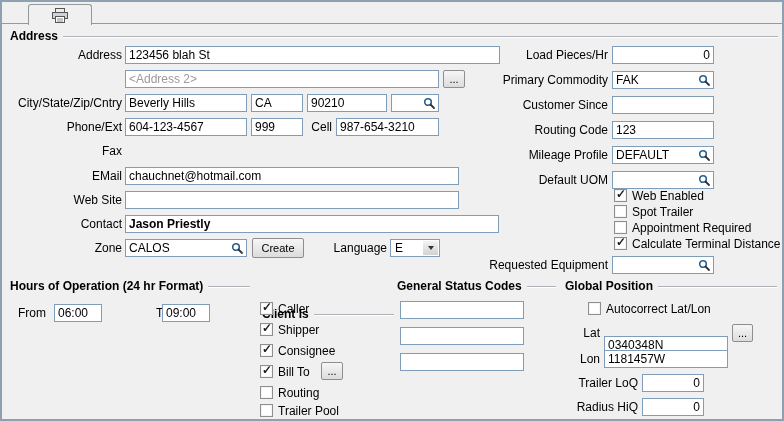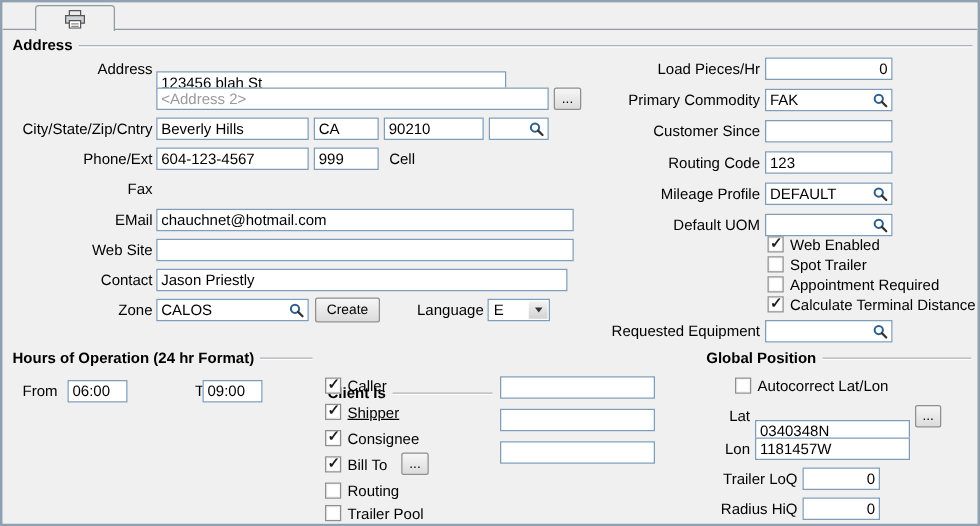--- a/index.html
+++ b/index.html
@@ -55,52 +55,53 @@
       </svg>
     </span>
   </div>
 
   <div class="sec" style="left:8px; top:27px; width:768px;">
     <span class="t">Address</span>
     <span class="ln"></span>
   </div>
 
   <div class="lbl ra" style="left:4px; top:44px; width:116px;">Address</div>
-  <input class="field" style="left: 123px; top: 55px; width: 280px;" value="123456 blah St">
+  <input class="field" style="left: 123px; top: 44px; width: 375px;" value="123456 blah St">
 
   <input class="field" style="left: 123px; top: 68px; width: 314px;" placeholder="&lt;Address 2&gt;">
   <button class="btn" style="left:441px; top:68px; width:22px; height:18px;">...</button>
 
   <div class="lbl ra" style="left:4px; top:92px; width:116px;">City/State/Zip/Cntry</div>
   <input class="field" style="left: 123px; top: 92px; width: 122px;" value="Beverly Hills">
   <input class="field" style="left: 249px; top: 92px; width: 52px;" value="CA">
   <input class="field" style="left: 305px; top: 92px; width: 80px;" value="90210">
   <input class="field" style="left: 389px; top: 92px; width: 48px;" value="">
   <span class="mag" style="left:421px; top:95px;">
     <svg width="13" height="13" viewBox="0 0 13 13">
         <circle cx="5" cy="5" r="3.3" fill="none" stroke="#2b5f8f" stroke-width="1.6"></circle>
         <line x1="7.5" y1="7.5" x2="11" y2="11" stroke="#333" stroke-width="1.8" stroke-linecap="round"></line>
       </svg>
   </span>
 
   <div class="lbl ra" style="left:4px; top:116px; width:116px;">Phone/Ext</div>
   <input class="field" style="left: 123px; top: 116px; width: 122px;" value="604-123-4567">
   <input class="field" style="left: 249px; top: 116px; width: 52px;" value="999">
   <div class="lbl ra" style="left:302px; top:116px; width:28px;">Cell</div>
+  <input class="field" style="left: 334px; top: 116px; width: 103px;" value="987-654-3210">
 
   <div class="lbl ra" style="left:4px; top:140px; width:116px;">Fax</div>
 
   <div class="lbl ra" style="left:4px; top:165px; width:116px;">EMail</div>
   <input class="field" style="left: 123px; top: 165px; width: 334px;" value="chauchnet@hotmail.com">
 
   <div class="lbl ra" style="left:4px; top:189px; width:116px;">Web Site</div>
   <input class="field" style="left: 123px; top: 189px; width: 334px;" value="">
 
   <div class="lbl ra" style="left:4px; top:213px; width:116px;">Contact</div>
-  <input class="field" style="left: 123px; top: 213px; width: 329px;" value="Jason Priestly">
+  <input class="field" style="left: 123px; top: 213px; width: 374px; font-weight: bold;" value="Jason Priestly">
 
   <div class="lbl ra" style="left:4px; top:237px; width:116px;">Zone</div>
   <input class="field" style="left: 123px; top: 237px; width: 122px;" value="CALOS">
   <span class="mag" style="left:229px; top:240px;">
     <svg width="13" height="13" viewBox="0 0 13 13">
         <circle cx="5" cy="5" r="3.3" fill="none" stroke="#2b5f8f" stroke-width="1.6"></circle>
         <line x1="7.5" y1="7.5" x2="11" y2="11" stroke="#333" stroke-width="1.8" stroke-linecap="round"></line>
       </svg>
   </span>
   <button class="btn" style="left:250px; top:236px; width:52px; height:20px;">Create</button>
@@ -173,31 +174,35 @@
   <div class="lbl" style="left:142px; top:302px;margin-left:12px;">To</div>
   <input class="field" style="left: 160px; top: 302px; width: 48px;" value="09:00">
 
   <div class="sec" style="left:260px; top:277px; width:132px;margin-top:28px;">
     <span class="t">Client Is</span>
     <span class="ln"></span>
   </div>
   <span class="cb on" style="left:258px; top:300px;"></span>
   <span class="cbl" style="left:276px; top:300px;">Caller</span>
   <span class="cb on" style="left:258px; top:321px;"></span>
-  <span class="cbl" style="left:276px; top:321px;text-decoration:underline;">Shipper</span>
+  <span class="cbl" style="left:276px; top:321px;">Shipper</span>
   <span class="cb on" style="left:258px; top:342px;"></span>
   <span class="cbl" style="left:276px; top:342px;">Consignee</span>
   <span class="cb on" style="left:258px; top:363px;"></span>
   <span class="cbl" style="left:276px; top:363px;">Bill To</span>
   <button class="btn" style="left:319px; top:360px; width:22px; height:18px;">...</button>
   <span class="cb" style="left:258px; top:384px;"></span>
   <span class="cbl" style="left:276px; top:384px;">Routing</span>
   <span class="cb" style="left:258px; top:402px;"></span>
   <span class="cbl" style="left:276px; top:402px;">Trailer Pool</span>
 
+  <div class="sec" style="left:395px; top:277px; width:159px;">
+    <span class="t">General Status Codes</span>
+    <span class="ln"></span>
+  </div>
   <input class="field" style="left: 398px; top: 299px; width: 124px;" value="">
   <input class="field" style="left: 398px; top: 325px; width: 124px;" value="">
   <input class="field" style="left: 398px; top: 351px; width: 124px;" value="">
 
   <div class="sec" style="left:563px; top:277px; width:212px;">
     <span class="t">Global Position</span>
     <span class="ln"></span>
   </div>
   <span class="cb" style="left:586px; top:300px;"></span>
   <span class="cbl" style="left:604px; top:300px;">Autocorrect Lat/Lon</span>

